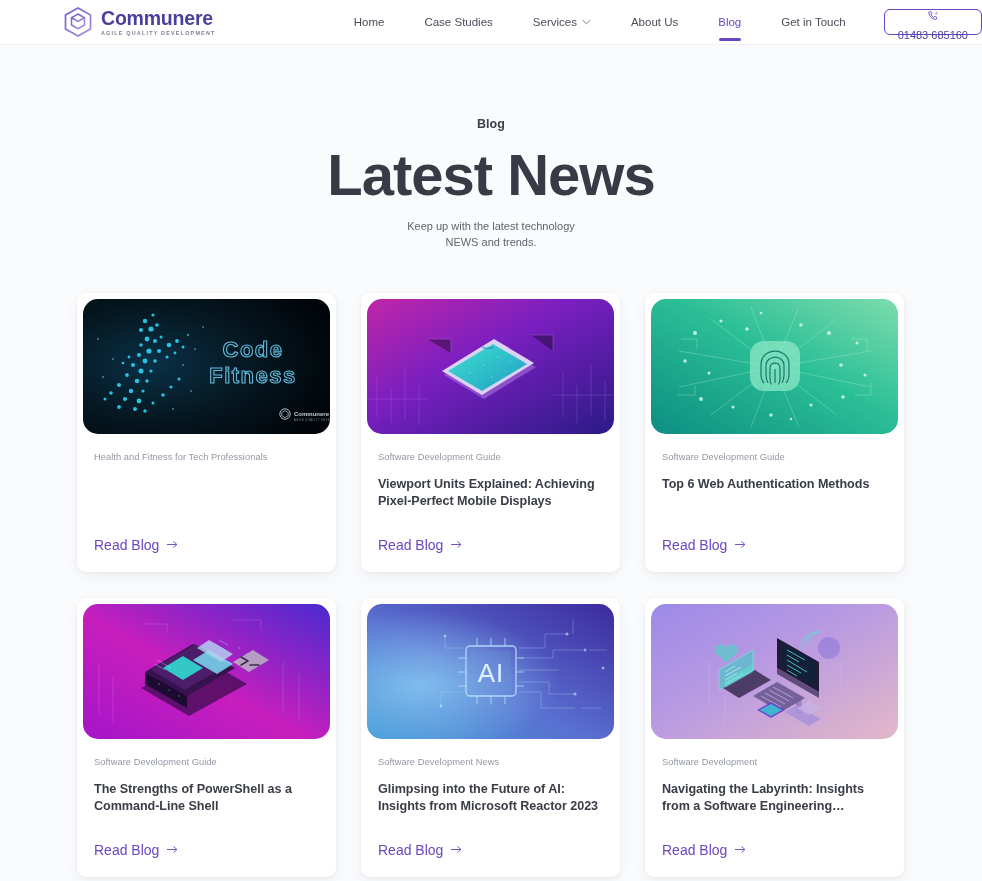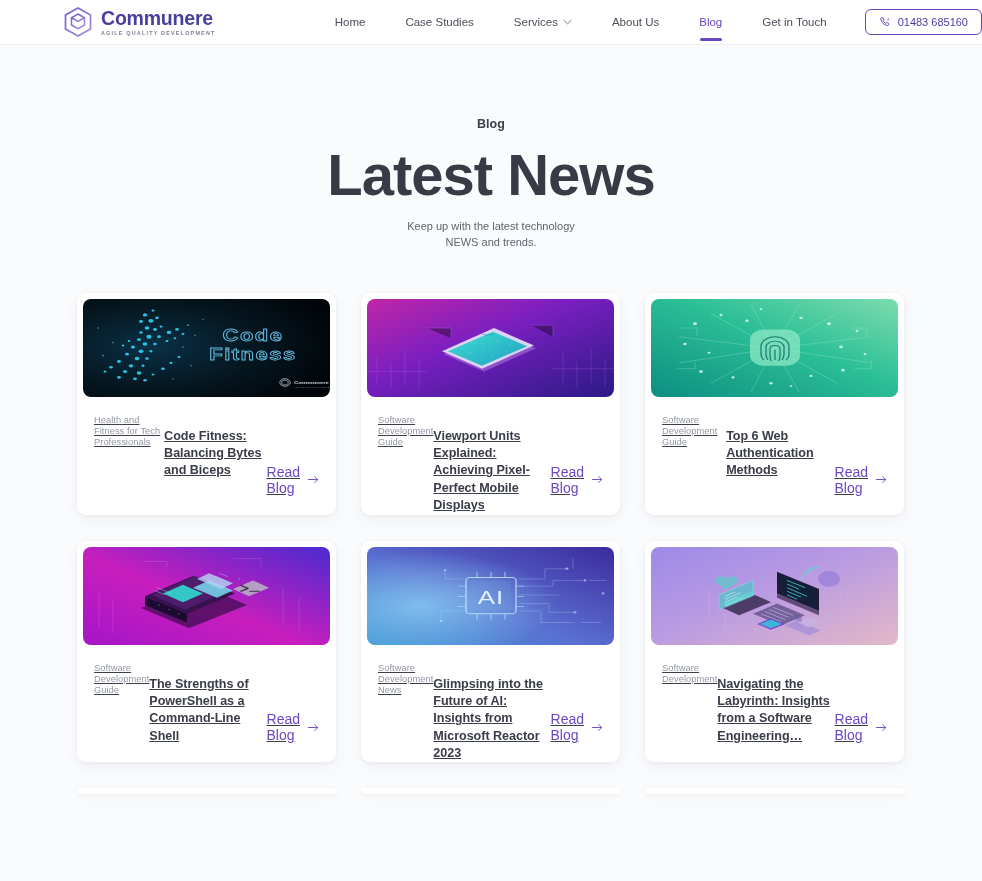--- a/index.html
+++ b/index.html
@@ -96,20 +96,21 @@
     padding: 0 13px;
     display: inline-flex;
     align-items: center;
     gap: 7px;
     background: #fff;
     color: #4b3f9e;
     font-size: 11px;
     font-family: inherit;
     cursor: pointer;
     white-space: nowrap;
+    flex-direction: column;
   }
   .phone-icon { width: 12px; height: 12px; display: block; }
 
   
   .hero {
     text-align: center;
     padding-top: 72px;
   }
   .hero-eyebrow {
     font-size: 12.5px;
@@ -146,34 +147,33 @@
     border-radius: 9px;
     padding: 6px 6px 0;
     box-shadow: 0 1px 4px rgba(25, 30, 60, .055), 0 6px 18px rgba(25, 30, 60, .045);
     overflow: hidden;
     cursor: pointer;
     display: flex;
     flex-direction: column;
   }
 
   .card-thumb {
-    height: 98px;
-    border-radius: 8px;
+    height: 135px;
+    border-radius: 15px;
     overflow: hidden;
     position: relative;
     flex: none;
   }
   .card-thumb svg { display: block; width: 100%; height: 100%; }
 
   .card-body {
     padding: 18px 11px 0 11px;
     display: flex;
-    flex-direction: row;
+    flex-direction: column;
     flex: 1;
-    text-decoration: underline;
   }
   .card-cat {
     font-size: 9.3px;
     color: #9297a3;
     letter-spacing: .05px;
     line-height: 1.2;
   }
   .card-title {
     margin-top: 13px;
     font-size: 12.6px;
@@ -344,21 +344,20 @@
         <g opacity="0.85" transform="translate(196,110)">
           <circle cx="6" cy="5" r="5.2" fill="none" stroke="#cfd6e4" stroke-width="1"></circle>
           <path d="M6 1.6 L9.2 3.4 L9.2 6.8 L6 8.6 L2.8 6.8 L2.8 3.4 Z" fill="none" stroke="#cfd6e4" stroke-width=".8"></path>
           <text x="15" y="6.5" font-family="'Liberation Sans',sans-serif" font-size="6" font-weight="700" fill="#e4e9f2">Communere</text>
           <text x="15" y="12" font-family="'Liberation Sans',sans-serif" font-size="2.6" fill="#9aa4b6" letter-spacing=".5">AGILE QUALITY DEVELOPMENT</text>
         </g>
       </svg>
     </div>
     <div class="card-body">
       <div class="card-cat">Health and Fitness for Tech Professionals</div>
-      <h3 class="card-title">Code Fitness: Balancing Bytes and Biceps</h3>
       <a class="card-link" href="#">
         <span>Read Blog</span>
         <span>
           <svg class="arrow-icon" viewBox="0 0 14 10">
               <path d="M0.5 5h11.5M8.6 1.4 12.6 5l-4 3.6" fill="none" stroke="#6b46c1" stroke-width="1.2" stroke-linecap="round" stroke-linejoin="round"></path>
             </svg>
         </span>
       </a>
     </div>
   </article>

